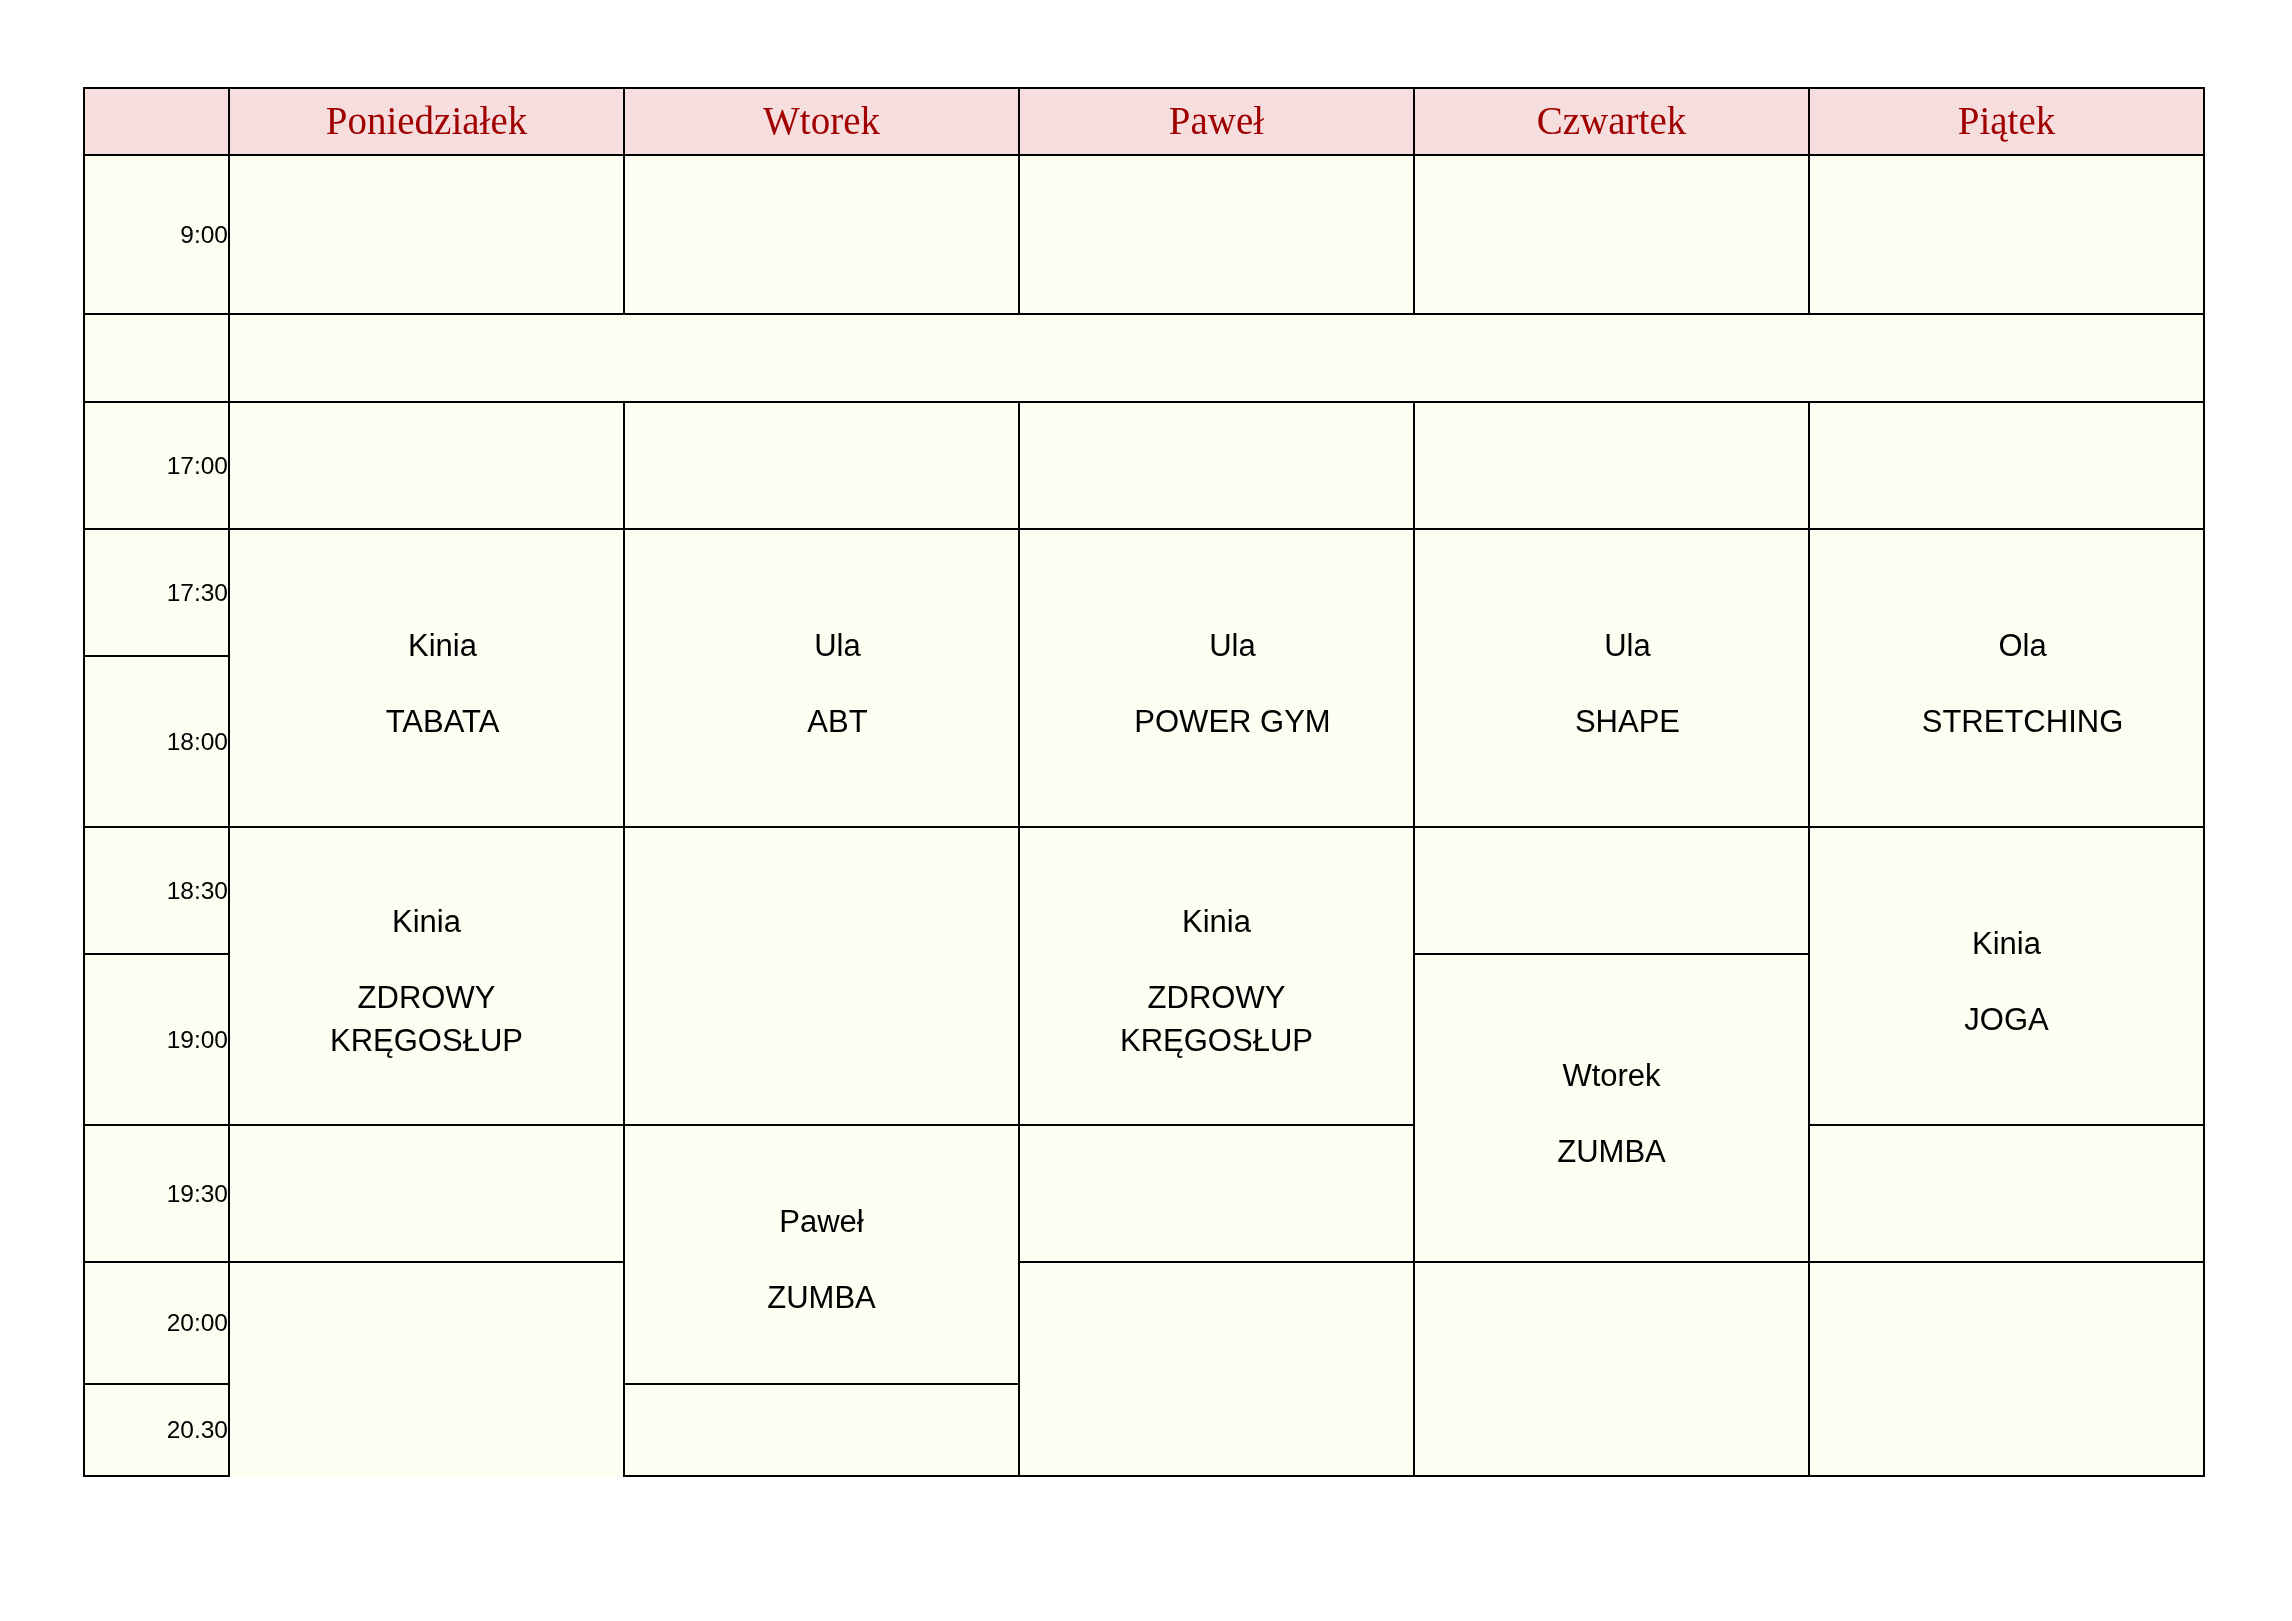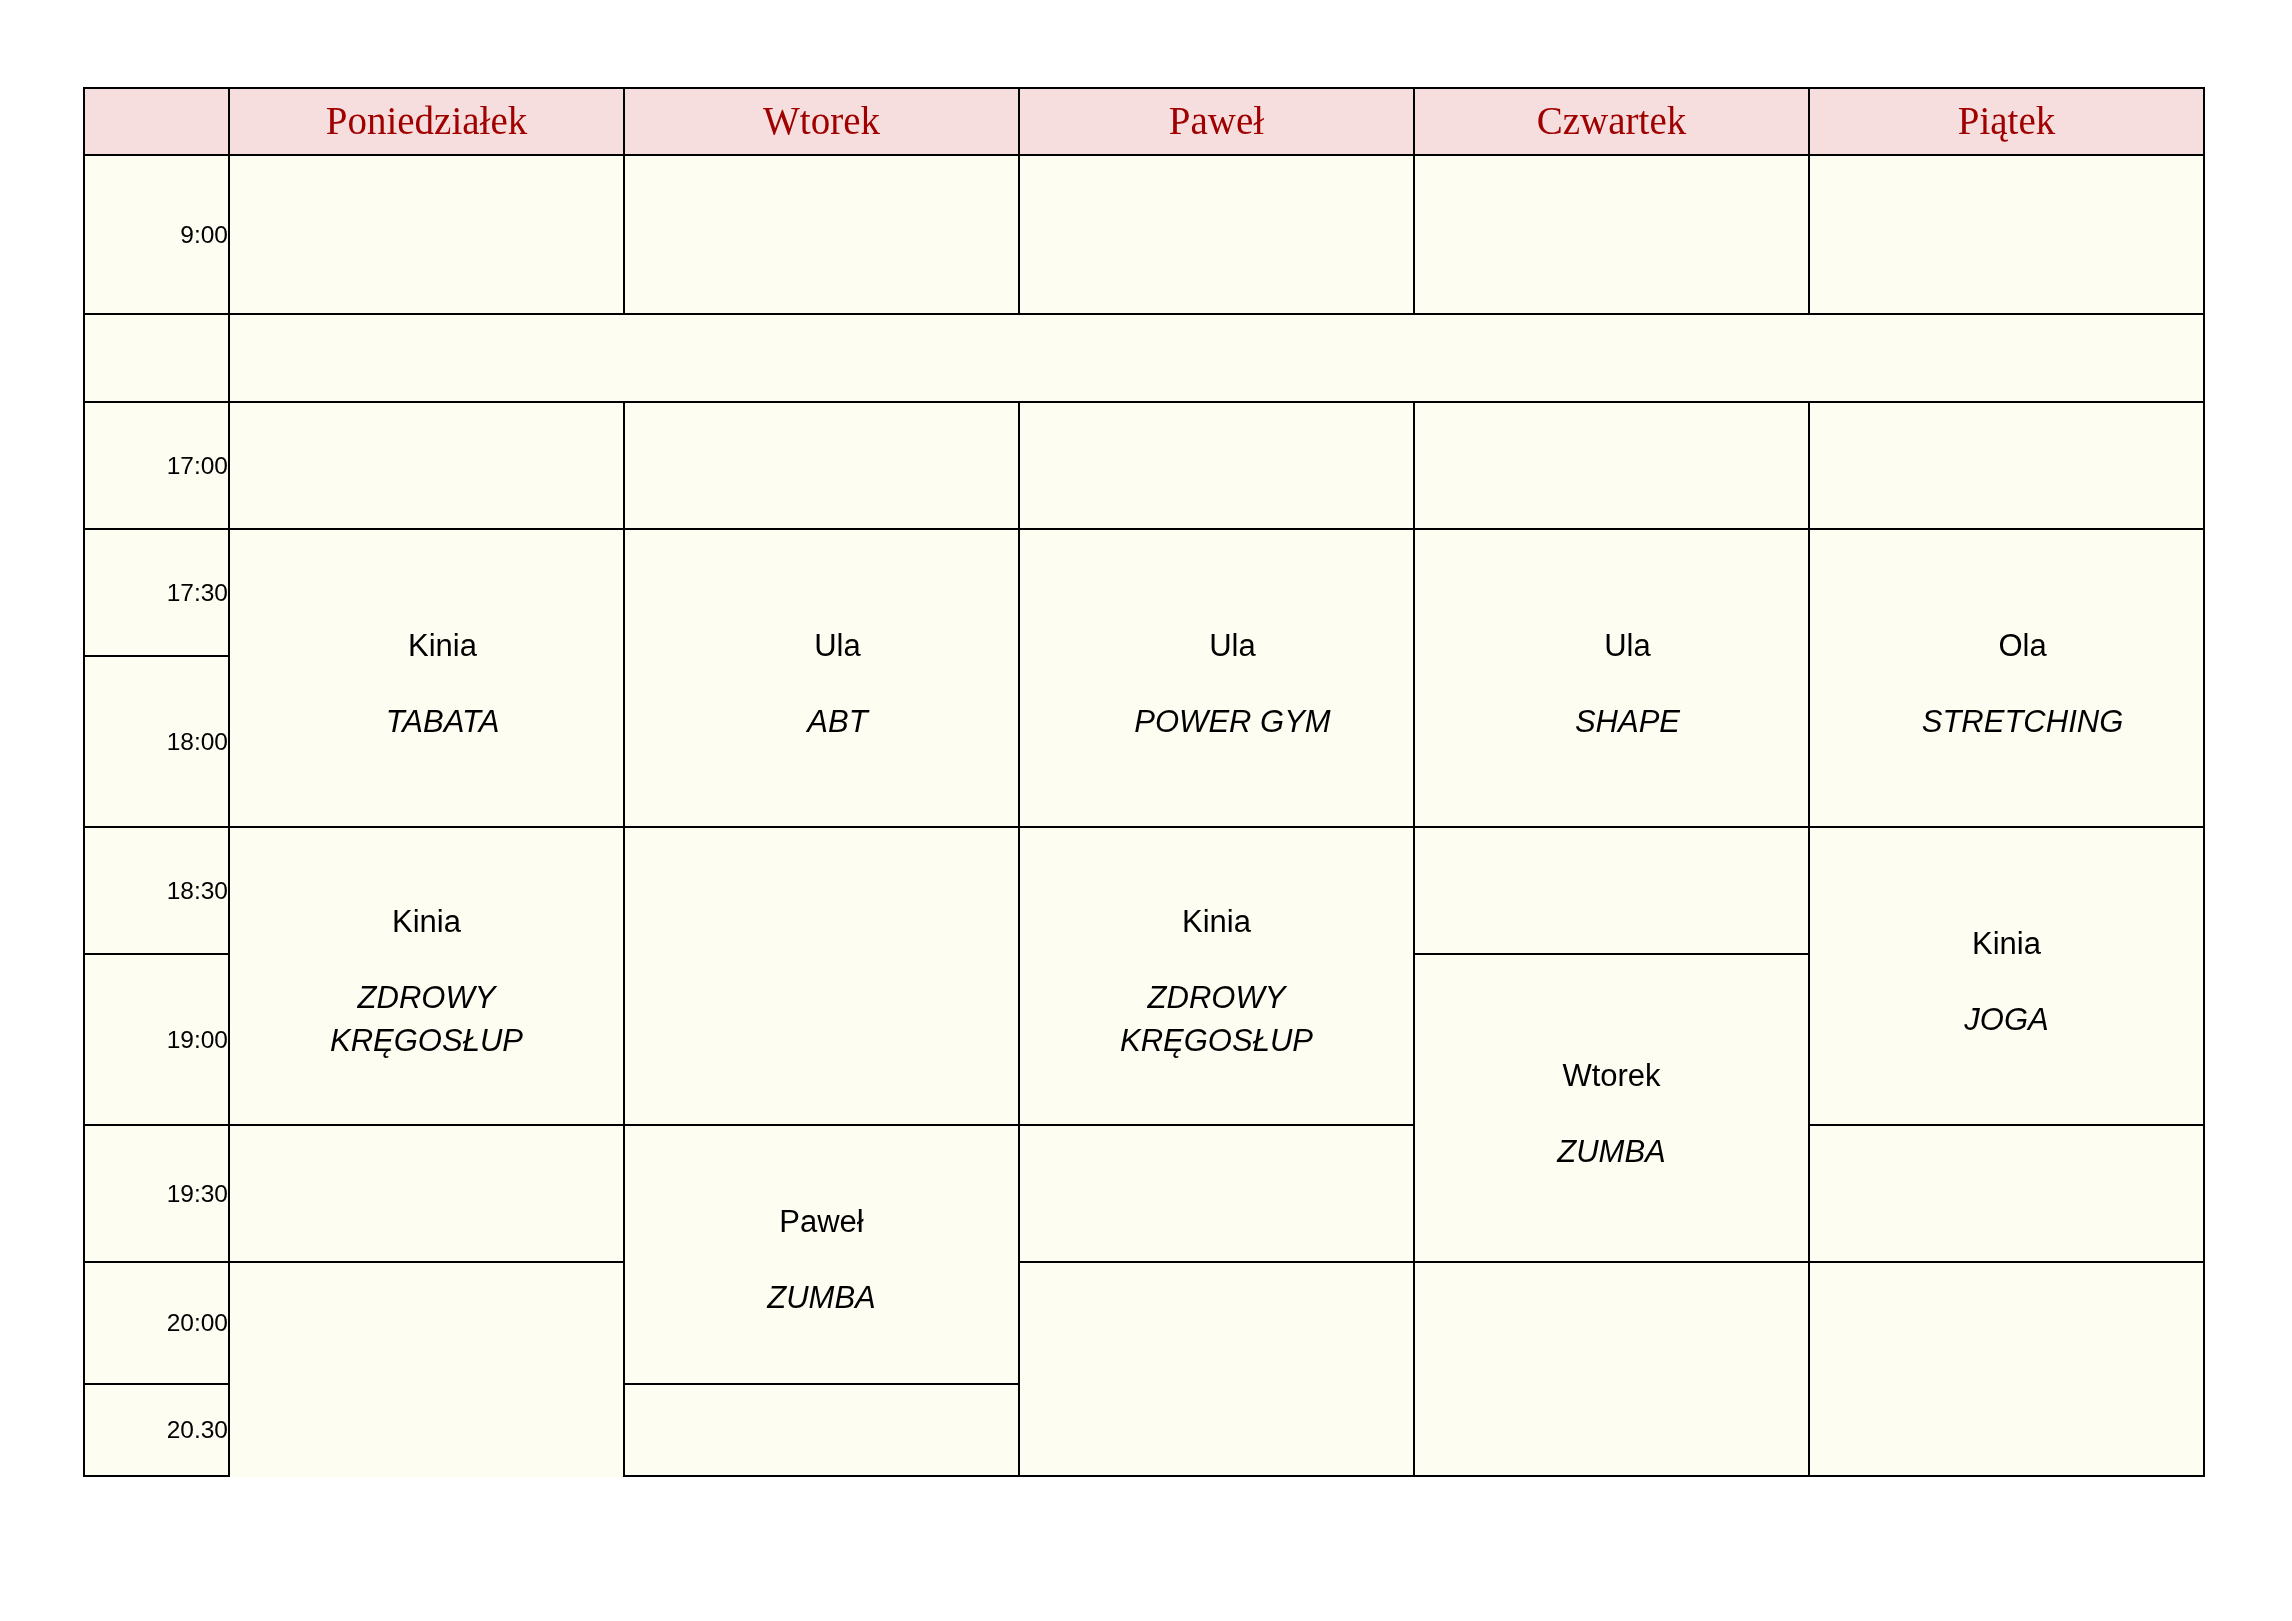--- a/index.html
+++ b/index.html
@@ -78,21 +78,20 @@
     text-align: center;
     margin-top: 12px;
   }
   .entry .name {
     display: block;
     margin-bottom: 33px;
   }
   .entry .title {
     display: block;
     white-space: pre-line;
-    font-style: italic;
   }
   tr.r9 td { height: 157px; }
   tr.gap td { height: 86px; }
   tr.r17 td { height: 125px; padding-left: 22px; }
   tr.r1730 td { height: 125px; padding-left: 32px; }
   tr.r18 td { height: 169px; }
   tr.r1830 td { height: 125px; }
   tr.r19 td { height: 169px; }
   tr.r1930 td { height: 135px; }
   tr.r20 td { height: 120px; padding-left: 38px; }

